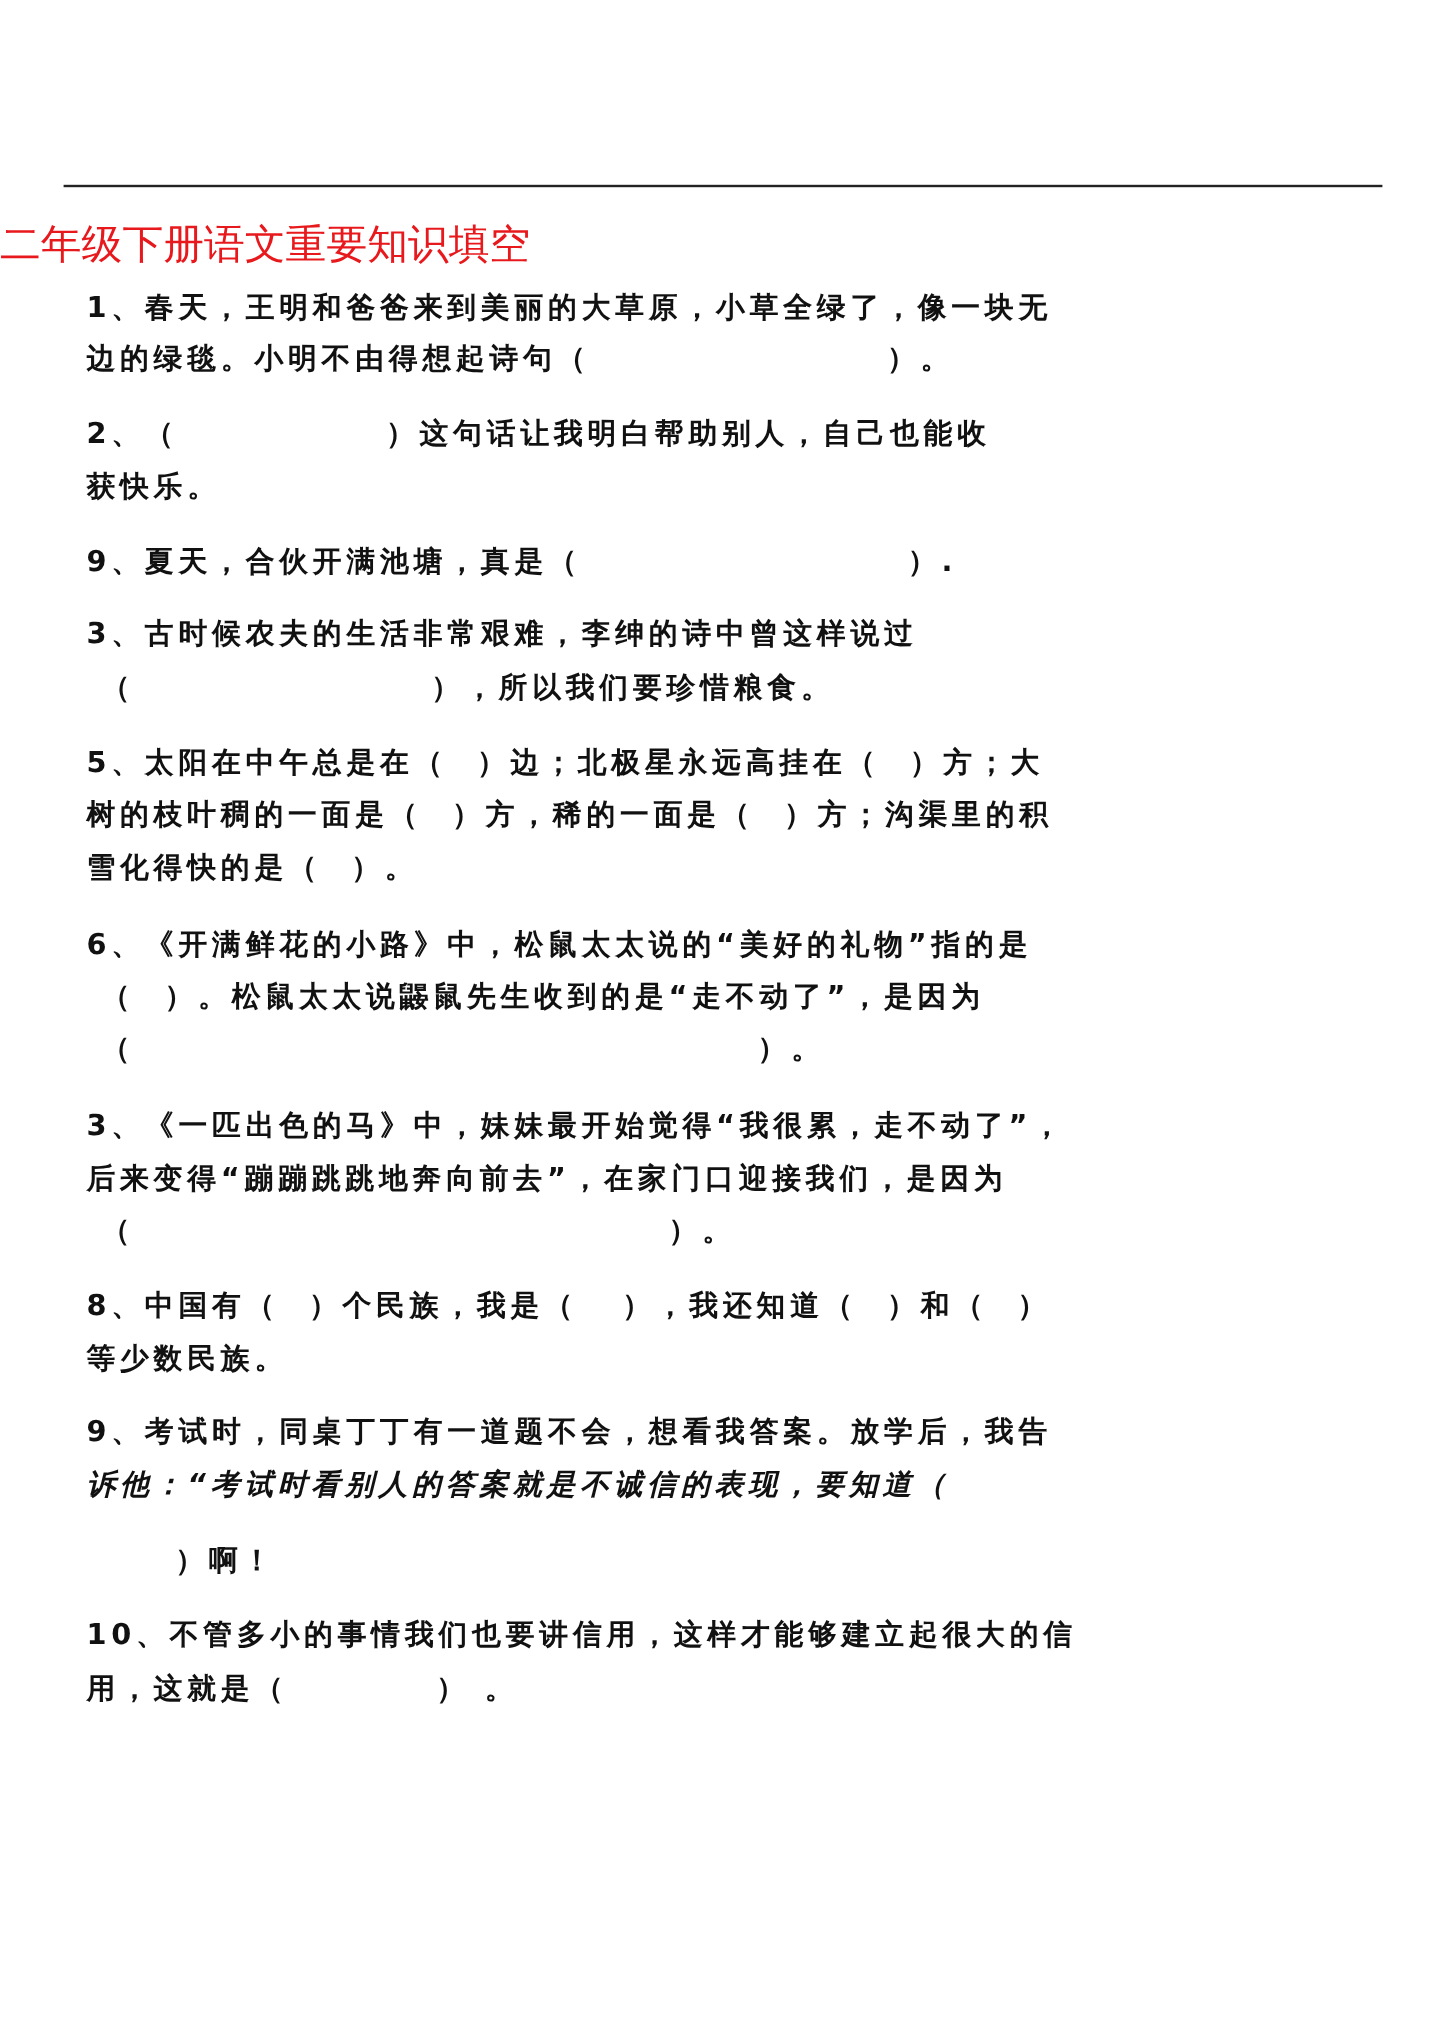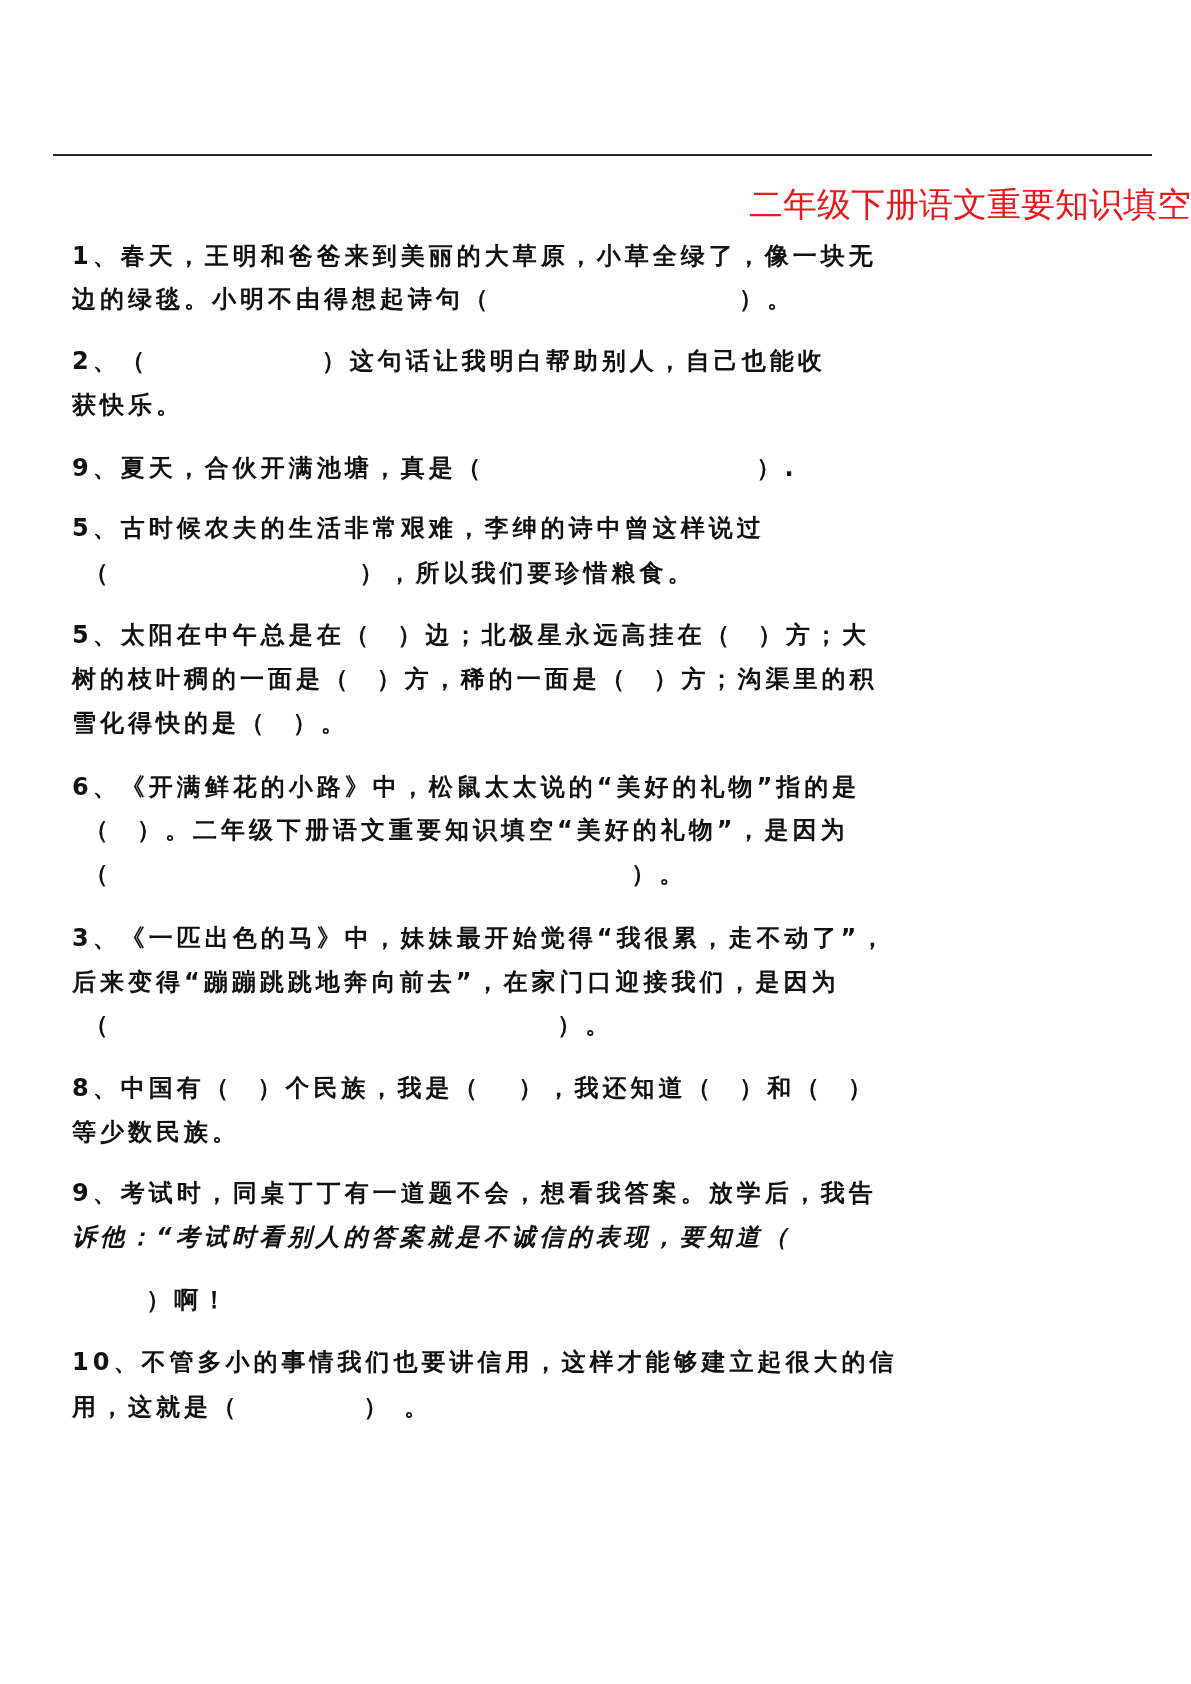--- a/index.html
+++ b/index.html
@@ -21,21 +21,21 @@
       top: 154px;
       width: 1099px;
       height: 0;
       border-top: 2px solid #222222;
     }
     .title {
       position: absolute;
       left: 0;
       top: 182px;
       width: 1191px;
-      text-align: right;
+      text-align: left;
       font-size: 34px;
       line-height: 44px;
       color: #e8191c;
       font-weight: normal;
       letter-spacing: 0px;
     }
     .line {
       position: absolute;
       left: 72px;
       font-size: 24px;
@@ -62,33 +62,33 @@
   <div>
     <div class="line" style="top:341px;">2、（              ）这句话让我明白帮助别人，自己也能收</div>
     <div class="line" style="top:385px;">获快乐。</div>
   </div>
 
   <div>
     <div class="line" style="top:448px;">9、夏天，合伙开满池塘，真是（                      ）.</div>
   </div>
 
   <div>
-    <div class="line" style="top:508px;">5、古时候农夫的生活非常艰难，李绅的诗中曾这样说过</div>
+    <div class="line" style="top:508px;">3、古时候农夫的生活非常艰难，李绅的诗中曾这样说过</div>
     <div class="line" style="top:553px;"> （                    ），所以我们要珍惜粮食。</div>
   </div>
 
   <div>
     <div class="line" style="top:615px;">5、太阳在中午总是在（  ）边；北极星永远高挂在（  ）方；大</div>
     <div class="line" style="top:659px;">树的枝叶稠的一面是（  ）方，稀的一面是（  ）方；沟渠里的积</div>
     <div class="line" style="top:703px;">雪化得快的是（  ）。</div>
   </div>
 
   <div>
     <div class="line" style="top:767px;">6、《开满鲜花的小路》中，松鼠太太说的“美好的礼物”指的是</div>
-    <div class="line" style="top:810px;"> （  ）。二年级下册语文重要知识填空“美好的礼物”，是因为</div>
+    <div class="line" style="top:810px;"> （  ）。松鼠太太说鼹鼠先生收到的是“走不动了”，是因为</div>
     <div class="line" style="top:854px;"> （                                          ）。</div>
   </div>
 
   <div>
     <div class="line" style="top:918px;">3、《一匹出色的马》中，妹妹最开始觉得“我很累，走不动了”，</div>
     <div class="line" style="top:962px;">后来变得“蹦蹦跳跳地奔向前去”，在家门口迎接我们，是因为</div>
     <div class="line" style="top:1005px;"> （                                    ）。</div>
   </div>
 
   <div>

